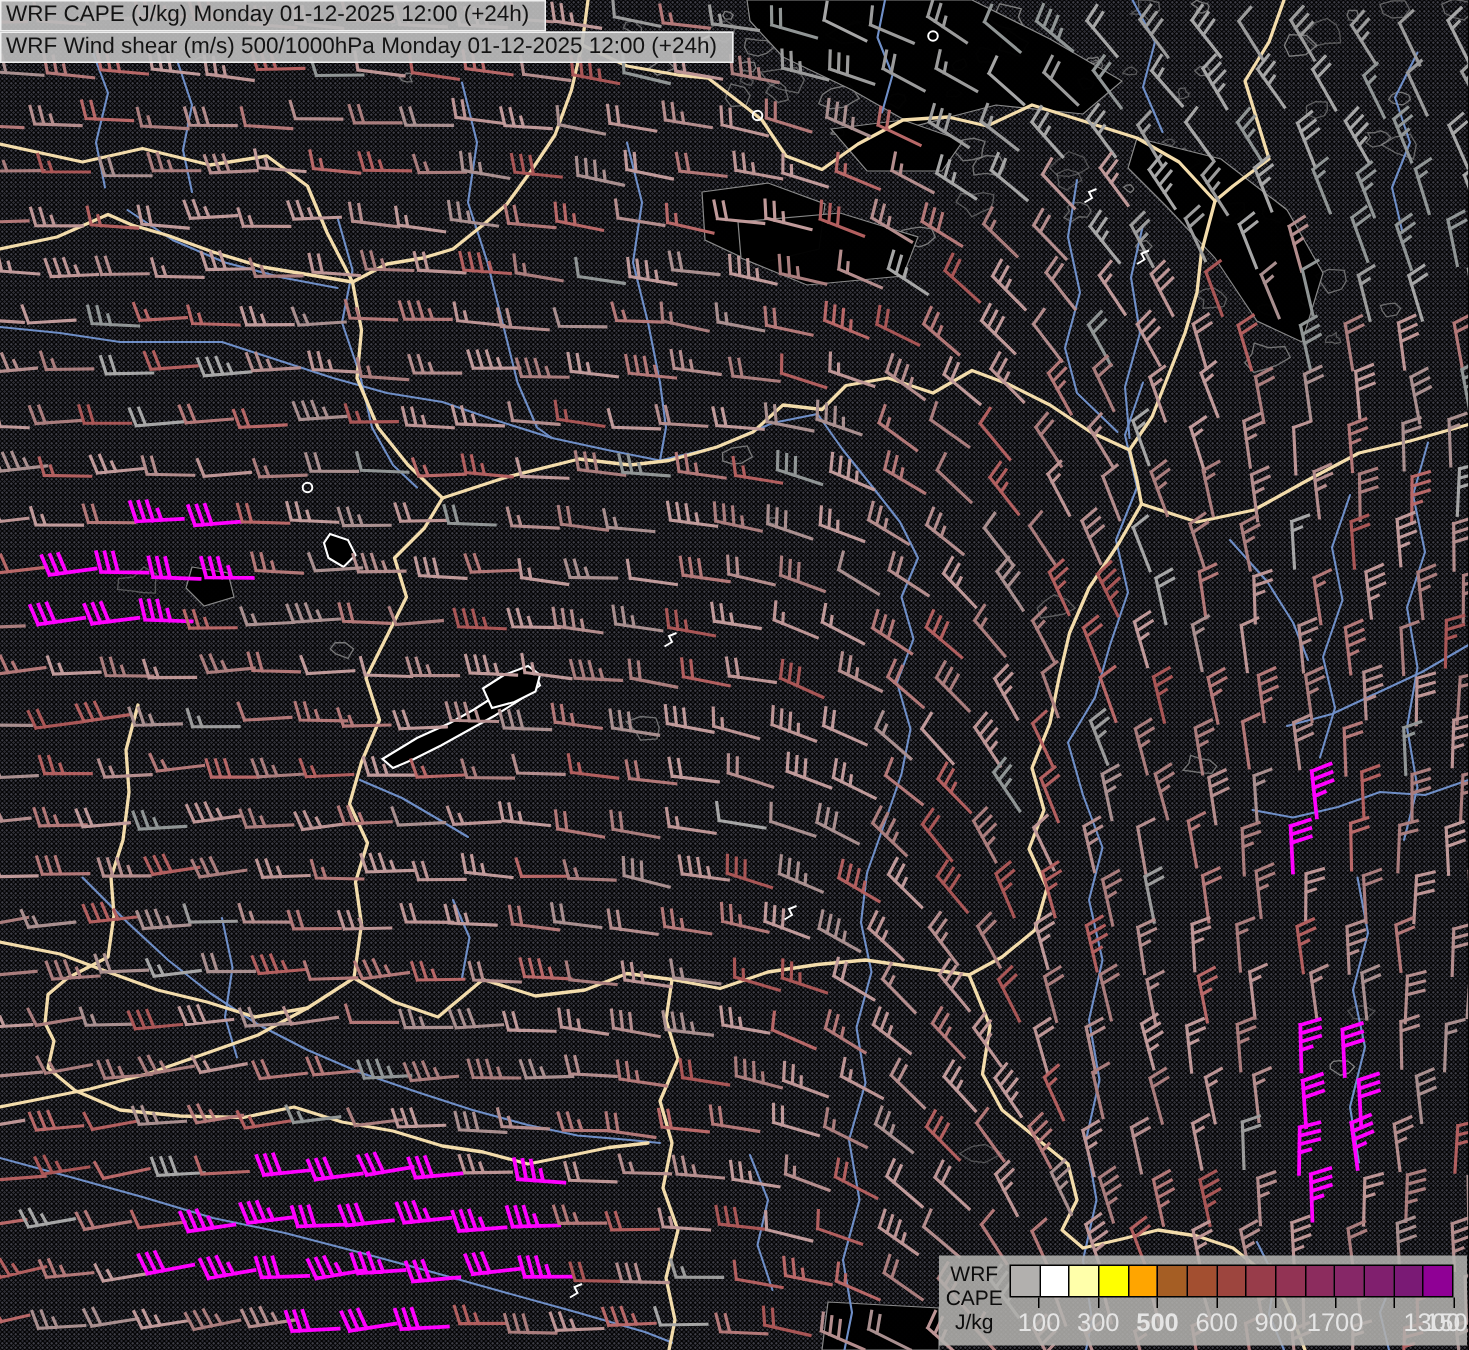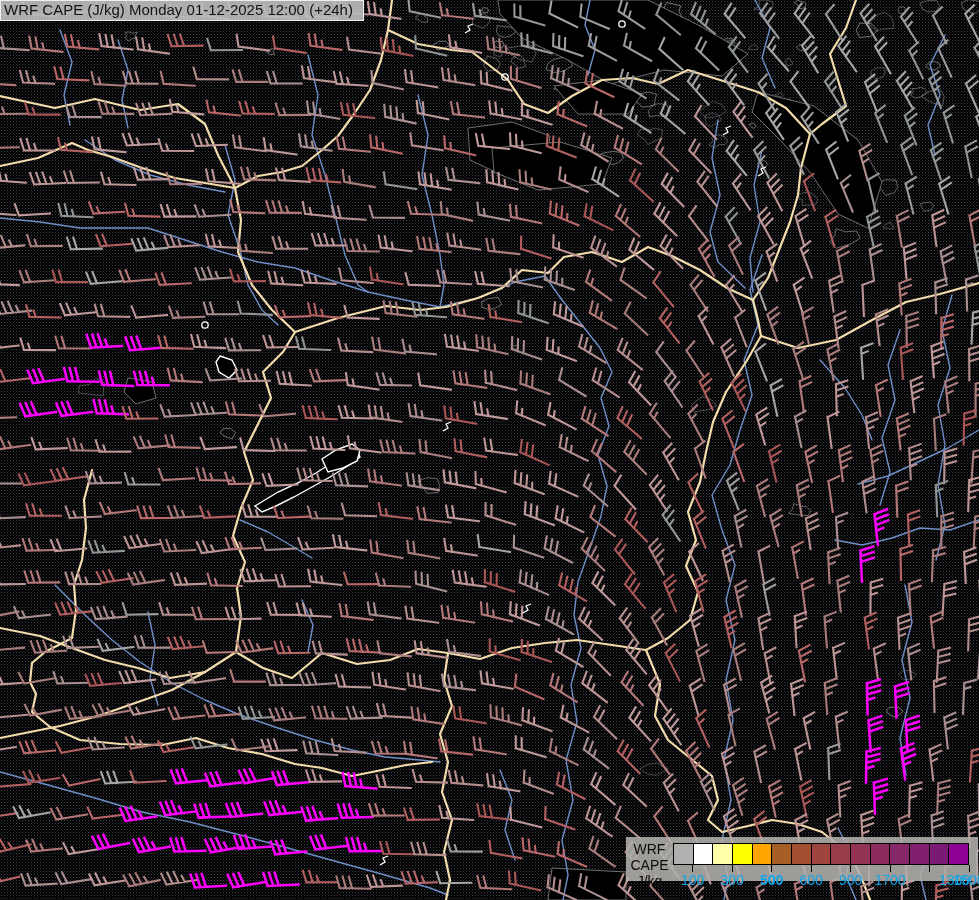--- a/index.html
+++ b/index.html
@@ -6,28 +6,28 @@
   #app{position:relative;width:979px;height:900px;overflow:hidden;background:#000;
        font-family:"Liberation Sans",sans-serif;}
   .map-bg{position:absolute;inset:0;background-color:#000;
     background-image:radial-gradient(#42424c 0.6px, transparent 0.9px),
                      radial-gradient(#2e2e36 0.6px, transparent 0.9px);
     background-size:3px 3px,3px 3px;background-position:0 0,1.5px 1.5px;}
   #map-svg{position:absolute;top:0;left:0;}
   .titles{position:absolute;top:0;left:0;z-index:5;border-radius:19px;}
   .title-line{display:table;background:rgba(188,188,188,0.92);border:1px solid #efefef;
     color:#131313;font-size:15px;line-height:18px;padding:0 10px 1px 3px;white-space:nowrap;}
-  .legend{position:absolute;left:626px;top:837px;width:352px;height:44px;z-index:5;
+  .legend{position:absolute;left:626px;top:837px;width:352px;height:60px;z-index:5;
     background:rgba(178,176,173,0.88);display:flex;}
   .legend-labels{width:47px;padding-top:4px;text-align:center;font-size:14px;
     line-height:16px;color:#0c0c0c;}
   .legend-right{position:relative;flex:1;margin:6px 9px 0 0;}
   .legend-bar{display:flex;height:22px;border:1px solid #000;box-sizing:border-box;}
   .legend-bar .cell{flex:1;}
-  .legend-axis{position:relative;height:30px;font-size:14px;color:#0ea5e9;text-align:right;}
+  .legend-axis{position:relative;height:30px;font-size:17px;color:#e5e5e5;text-align:right;}
   .legend-axis .tick{position:absolute;top:0;width:1px;height:7px;background:#000;}
   .legend-axis .ticklabel{position:absolute;top:7px;transform:translateX(-50%);}
 </style>
 </head>
 <body>
 
 <div id="app">
   <div class="map-bg"></div>
   <svg id="map-svg" width="979" height="900" viewBox="0 0 979 900">
       <g>
@@ -960,20 +960,21 @@
         <path d="M380,865 L385,862 L383,858 L388,856" fill="none" stroke="#ffffff" stroke-width="1.3"></path>
         <path d="M523,613 L528,610 L526,606 L531,604" fill="none" stroke="#ffffff" stroke-width="1.3"></path>
         <path d="M723,135 L728,132 L726,128 L731,126" fill="none" stroke="#ffffff" stroke-width="1.3"></path>
         <path d="M758,176 L763,173 L761,169 L766,167" fill="none" stroke="#ffffff" stroke-width="1.3"></path>
         <path d="M465,33 L470,30 L468,26 L473,24" fill="none" stroke="#ffffff" stroke-width="1.3"></path>
       </g>
     </svg>
 
   <div class="titles">
     <div class="title-line">WRF CAPE (J/kg) Monday 01-12-2025 12:00 (+24h)</div>
+    <div class="title-line">WRF Wind shear (m/s) 500/1000hPa Monday 01-12-2025 12:00 (+24h)</div>
   </div>
 
   <div class="legend">
     <div class="legend-labels" id="legend-labels">
         <div>WRF</div>
         <div>CAPE</div>
         <div>J/kg</div>
       </div>
     <div class="legend-right">
       <div class="legend-bar" id="legend-bar">

